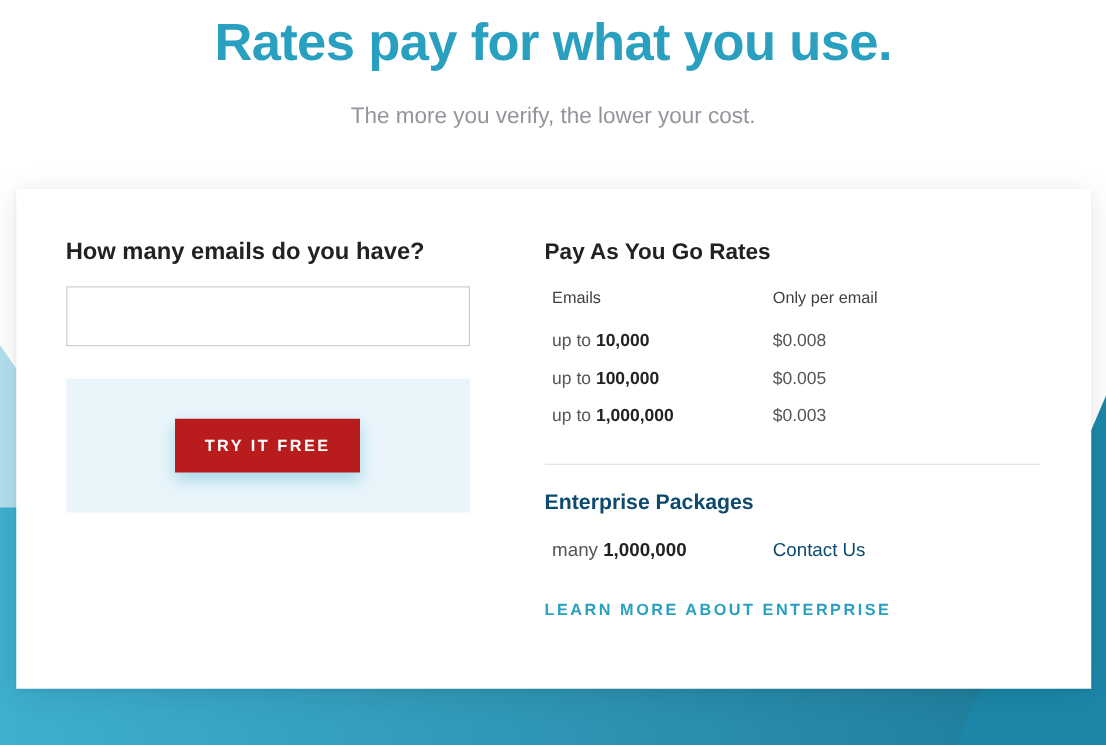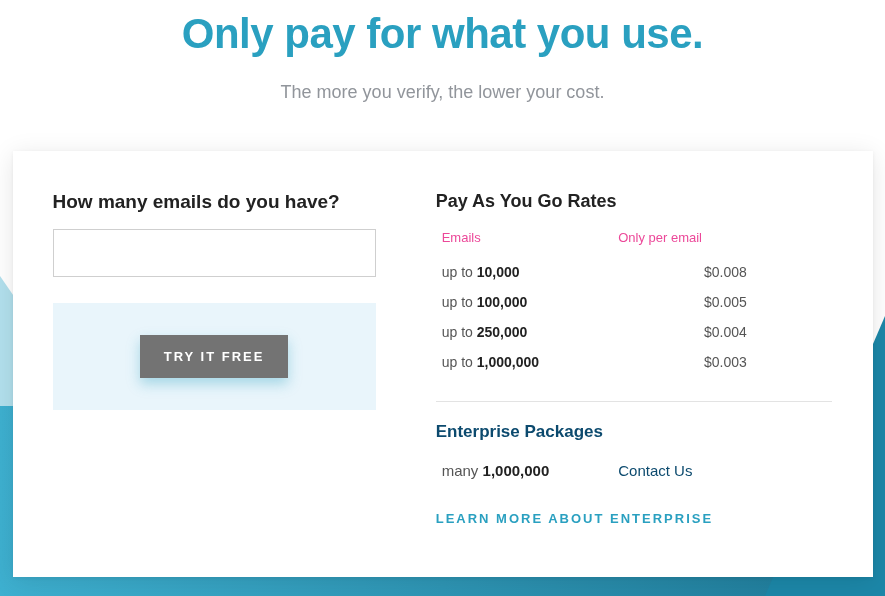--- a/index.html
+++ b/index.html
@@ -97,21 +97,21 @@
       outline: none;
     }
     .cta-box {
       margin-top: 26px;
       background: #e9f5fb;
       padding: 32px 0;
       text-align: center;
     }
     .cta-button {
       display: inline-block;
-      background: #737373;
+      background: #b91c1c;
       color: #fff;
       border: none;
       padding: 14px 24px;
       font-size: 13px;
       font-weight: 700;
       letter-spacing: 2px;
       cursor: pointer;
       box-shadow: 0 6px 12px rgba(42,160,192,0.35);
     }
     .right-title {
@@ -123,21 +123,21 @@
     .rates-table {
       width: 100%;
       margin-bottom: 24px;
     }
     .rates-header {
       display: flex;
       padding: 6px 0;
       margin-bottom: 6px;
     }
     .rates-header span {
-      color: #ec4899;
+      color: #404040;
       font-size: 13px;
       font-weight: 400;
     }
     .col-emails {
       width: 46%;
       padding-left: 6px;
     }
     .col-price {
       width: 54%;
     }
@@ -152,21 +152,20 @@
       padding-left: 6px;
     }
     .rates-row .tier-label strong {
       color: #222;
       font-weight: 700;
     }
     .rates-row .tier-price {
       color: #555;
       font-size: 14px;
       width: 54%;
-      text-align: center;
     }
     .divider {
       border: none;
       border-top: 1px solid #e3e3e3;
       margin: 12px 0 20px;
     }
     .enterprise-title {
       color: #0c4a6e;
       font-size: 17px;
       font-weight: 700;
@@ -202,21 +201,21 @@
     }
   </style>
 </head>
 <body>
 
 <div class="bg-triangle-left"></div>
 <div class="bg-strip"></div>
 <div class="bg-triangle-right"></div>
 
 <div class="header">
-  <h1 class="headline">Only pay for what you use.</h1>
+  <h1 class="headline">Rates pay for what you use.</h1>
   <p class="subheadline">The more you verify, the lower your cost.</p>
 </div>
 
 <div class="card">
 
   <div class="card-left">
     <div class="left-title">How many emails do you have?</div>
     <input type="text" class="input-box" value="" style="">
     <div class="cta-box">
       <button class="cta-button">TRY IT FREE</button>
@@ -239,26 +238,20 @@
         <span class="tier-price">$0.008</span>
       </div>
       <div class="rates-row">
         <span class="tier-label">
           <span>up to </span><strong>100,000</strong>
         </span>
         <span class="tier-price">$0.005</span>
       </div>
       <div class="rates-row">
         <span class="tier-label">
-          <span>up to </span><strong>250,000</strong>
-        </span>
-        <span class="tier-price">$0.004</span>
-      </div>
-      <div class="rates-row">
-        <span class="tier-label">
           <span>up to </span><strong>1,000,000</strong>
         </span>
         <span class="tier-price">$0.003</span>
       </div>
     </div>
 
     <hr class="divider">
 
     <div class="enterprise-title">Enterprise Packages</div>
     <div class="enterprise-row">

